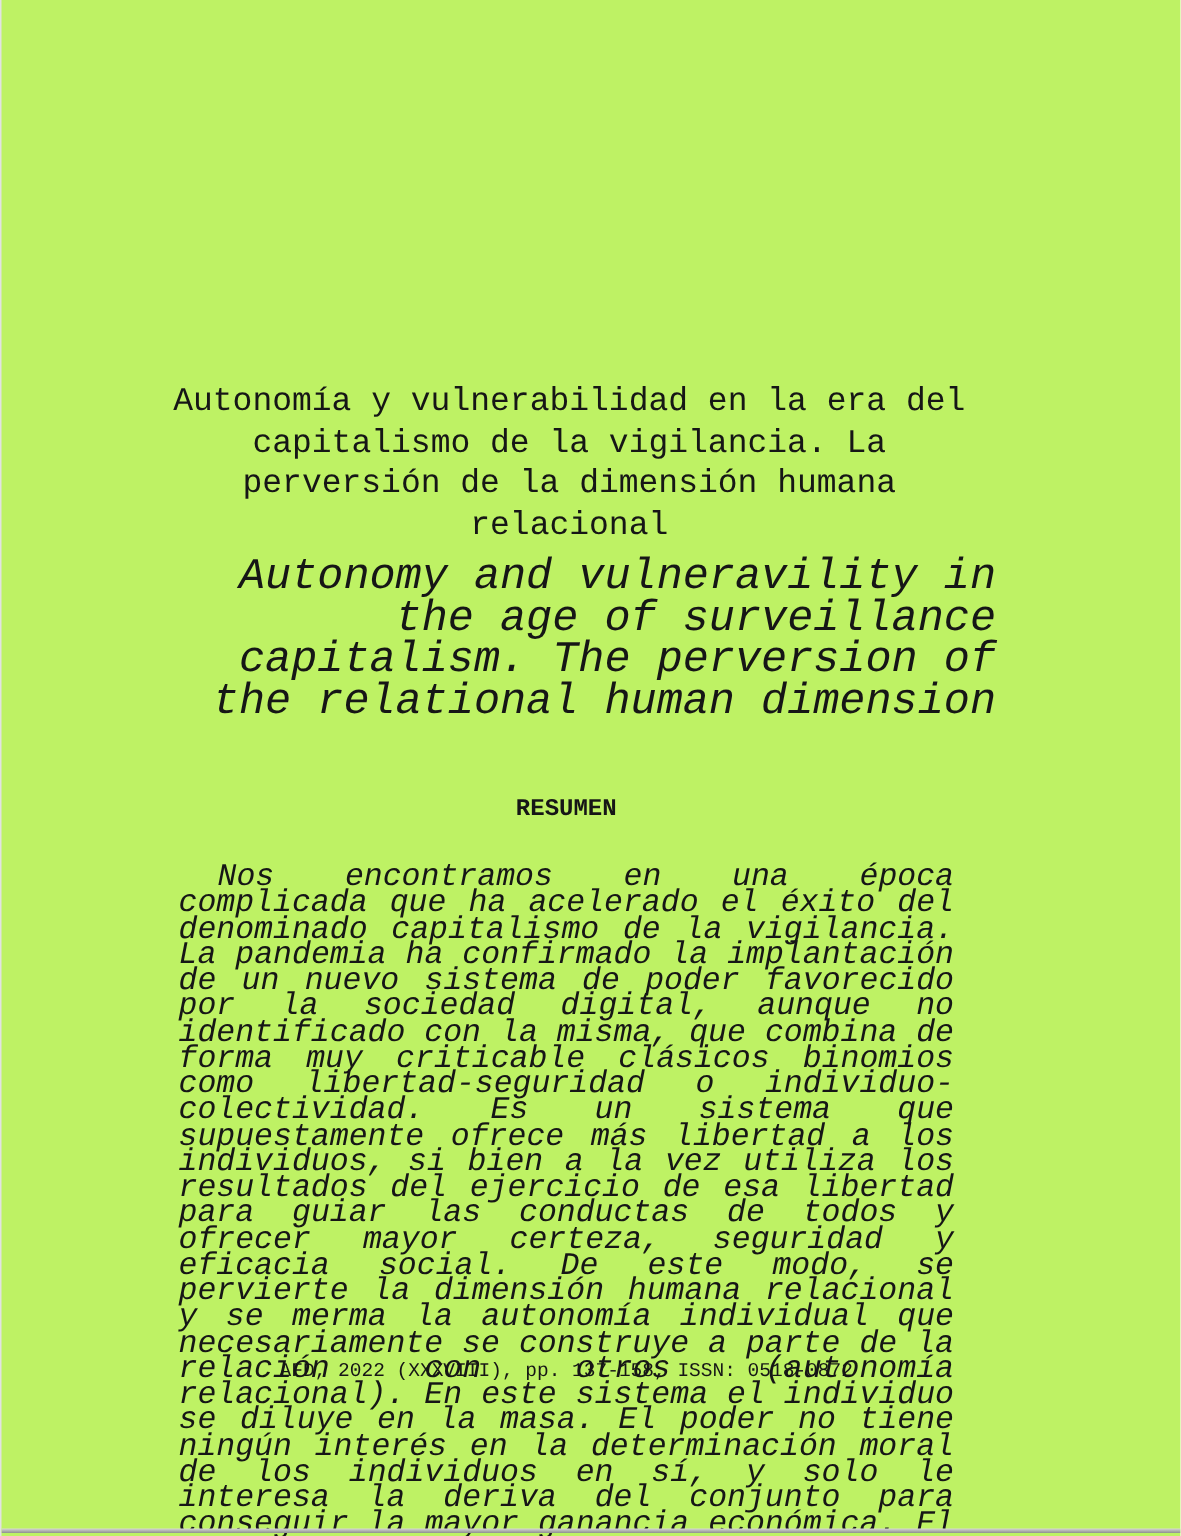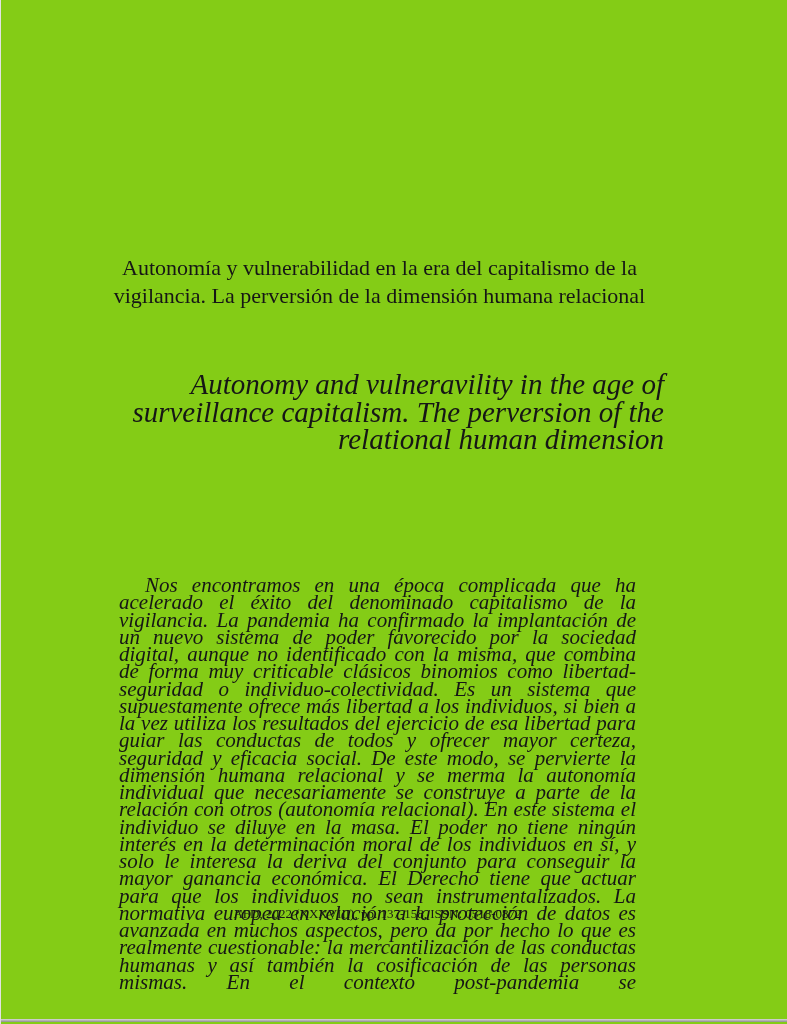--- a/index.html
+++ b/index.html
@@ -4,25 +4,25 @@
 <style>
   html, body {
     margin: 0;
     padding: 0;
     background: #ffffff;
   }
   .page {
     position: relative;
     width: 787px;
     height: 1024px;
-    background: #84cc16;
+    background: #bef264;
     overflow: hidden;
     box-sizing: border-box;
     border-left: 1px solid #e2e2e2;
-    font-family: Liberation Serif, serif;
+    font-family: Liberation Mono, monospace;
     color: #161616;
   }
   .title-es {
     position: absolute;
     left: 110px;
     top: 254px;
     width: 537px;
     margin: 0;
     text-align: center;
     font-size: 22px;
@@ -105,20 +105,21 @@
 <body>
 
 <div class="page">
 
   <h1 class="title-es">Autonomía y vulnerabilidad en la era del capitalismo de la vigilancia. La perversión de la dimensión humana relacional</h1>
 
   <h2 class="title-en">Autonomy and vulneravility in the age of surveillance capitalism. The perversion of the relational human dimension</h2>
 
 
 
+  <h3 class="abstract-heading">RESUMEN</h3>
 
   <p class="abstract">Nos encontramos en una época complicada que ha acelerado el éxito del denominado capitalismo de la vigilancia. La pandemia ha confirmado la implantación de un nuevo sistema de poder favorecido por la sociedad digital, aunque no identificado con la misma, que combina de forma muy criticable clásicos binomios como libertad-seguridad o individuo-colectividad. Es un sistema que supuestamente ofrece más libertad a los individuos, si bien a la vez utiliza los resultados del ejercicio de esa libertad para guiar las conductas de todos y ofrecer mayor certeza, seguridad y eficacia social. De este modo, se pervierte la dimensión humana relacional y se merma la autonomía individual que necesariamente se construye a parte de la relación con otros (autonomía relacional). En este sistema el individuo se diluye en la masa. El poder no tiene ningún interés en la determinación moral de los individuos en sí, y solo le interesa la deriva del conjunto para conseguir la mayor ganancia económica. El Derecho tiene que actuar para que los individuos no sean instrumentalizados. La normativa europea en relación a la protección de datos es avanzada en muchos aspectos, pero da por hecho lo que es realmente cuestionable: la mercantilización de las conductas humanas y así también la cosificación de las personas mismas. En el contexto post-pandemia se</p>
 
   <div class="footer-citation">AFD, 2022 (XXXVIII), pp. 137-158, ISSN: 0518-0872</div>
 
   <div class="bottom-edge"></div>
 
 </div>
 
 </body></html>

